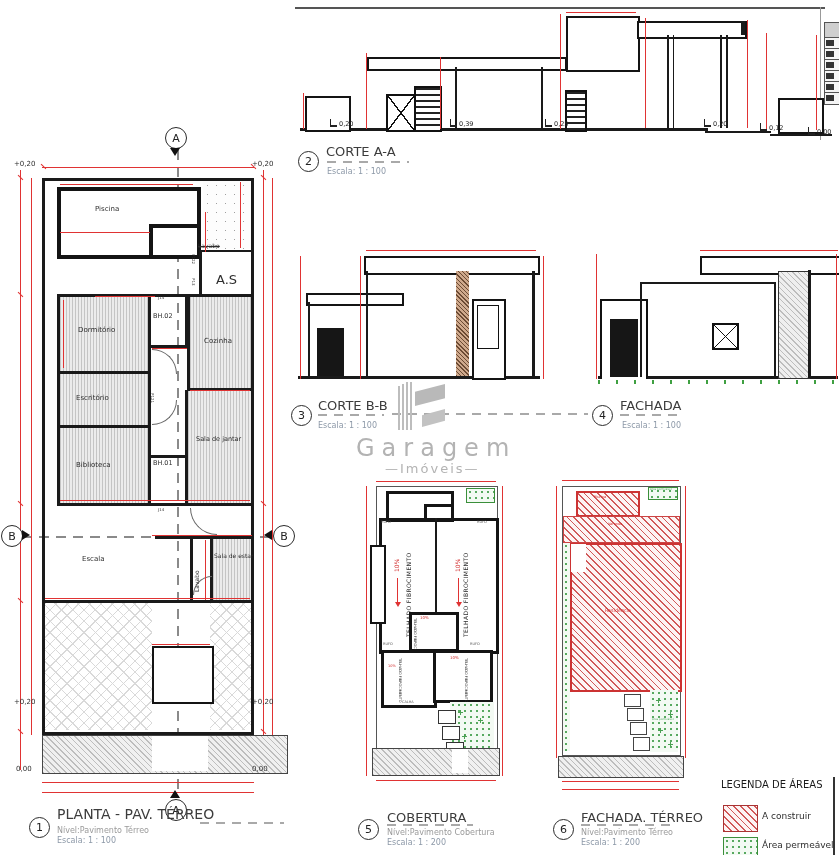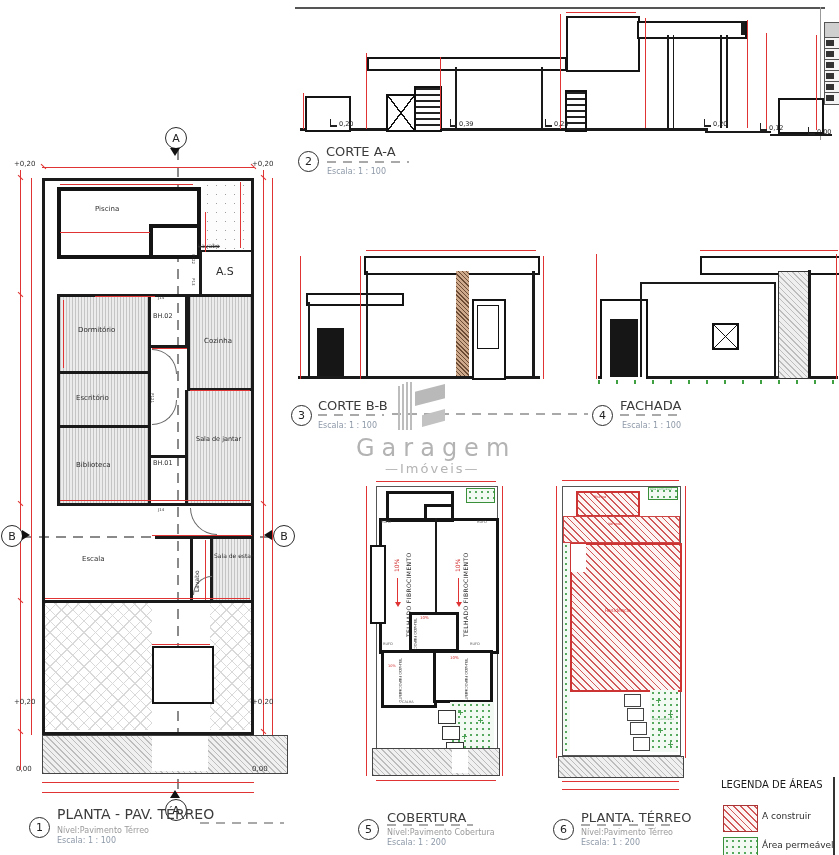--- a/index.html
+++ b/index.html
@@ -155,21 +155,21 @@
     <div class="abs" style="left:57px;top:187px;width:136px;height:64px;border:4px solid #141414;background:#fff;"></div>
     <div class="abs" style="left:149px;top:224px;width:44px;height:27px;background:#fff;border-left:4px solid #141414;border-top:4px solid #141414;"></div>
     <div class="lbl" style="left:95px;top:206px;font-size:7px;">Piscina</div>
 
     <div class="speckgray" style="left:203px;top:181px;width:48px;height:68px;"></div>
 
     <div class="wall" style="left:199px;top:250px;width:55px;height:2px;"></div>
     <div class="wall" style="left:199px;top:250px;width:3px;height:52px;"></div>
     <div class="wall" style="left:199px;top:299px;width:55px;height:3px;"></div>
     <div class="lbl" style="left:198px;top:243px;font-size:6px;text-decoration:line-through;">Lavabo</div>
-    <div class="lbl" style="left:216px;top:266px;font-size:11px;">A.S</div>
+    <div class="lbl" style="left:216px;top:273px;font-size:13px;">A.S</div>
     <div class="lbl vtext tiny" style="left:191px;top:254px;">P122</div>
     <div class="lbl vtext tiny" style="left:191px;top:278px;">P13</div>
 
     <div class="wall" style="left:57px;top:294px;width:197px;height:3px;"></div>
     <div class="wall" style="left:57px;top:294px;width:3px;height:212px;"></div>
     <div class="wall" style="left:148px;top:294px;width:3px;height:212px;"></div>
     <div class="wall" style="left:57px;top:371px;width:94px;height:3px;"></div>
     <div class="wall" style="left:57px;top:425px;width:94px;height:3px;"></div>
     <div class="wall" style="left:148px;top:345px;width:40px;height:3px;"></div>
     <div class="wall" style="left:185px;top:294px;width:3px;height:54px;"></div>
@@ -405,21 +405,21 @@
     <div class="sidewalk" style="left:558px;top:756px;width:124px;height:20px;"></div>
     <div class="dim" style="left:556px;top:486px;width:1px;height:272px;"></div>
     <div class="dim" style="left:685px;top:486px;width:1px;height:272px;"></div>
     <div class="dim" style="left:562px;top:480px;width:117px;height:1px;"></div>
     <div class="dim" style="left:562px;top:781px;width:117px;height:1px;"></div>
     <div class="dim" style="left:562px;top:789px;width:117px;height:1px;"></div>
 
     <div class="circle" style="left:553px;top:819px;width:19px;height:19px;">
         <span>6</span>
       </div>
-    <div class="ttl" style="left:581px;top:810px;">PLANTA. TÉRREO</div>
+    <div class="ttl" style="left:581px;top:810px;">FACHADA. TÉRREO</div>
     <div class="dash" style="left:581px;top:824px;width:96px;"></div>
     <div class="sub" style="left:581px;top:828px;">Nível:Pavimento Térreo</div>
     <div class="scl" style="left:581px;top:838px;">Escala: 1 : 200</div>
   </div>
 
   <div>
     <div class="thin" style="left:833px;top:777px;width:1.5px;height:78px;background:#333;"></div>
     <div class="lbl" style="left:721px;top:780px;font-size:10px;color:#1a1a1a;">LEGENDA DE ÁREAS</div>
     <div class="hatchred" style="left:723px;top:805px;width:33px;height:25px;border:1.2px solid #a33;"></div>
     <div class="lbl" style="left:762px;top:812px;font-size:9px;">A construir</div>

